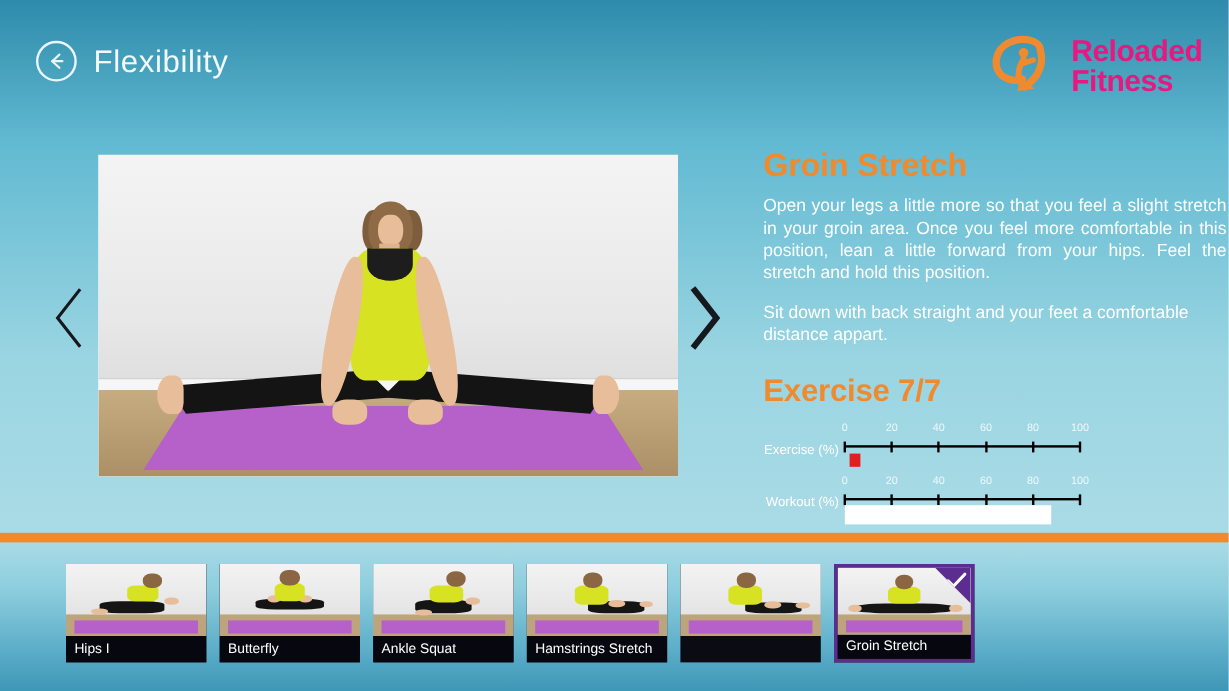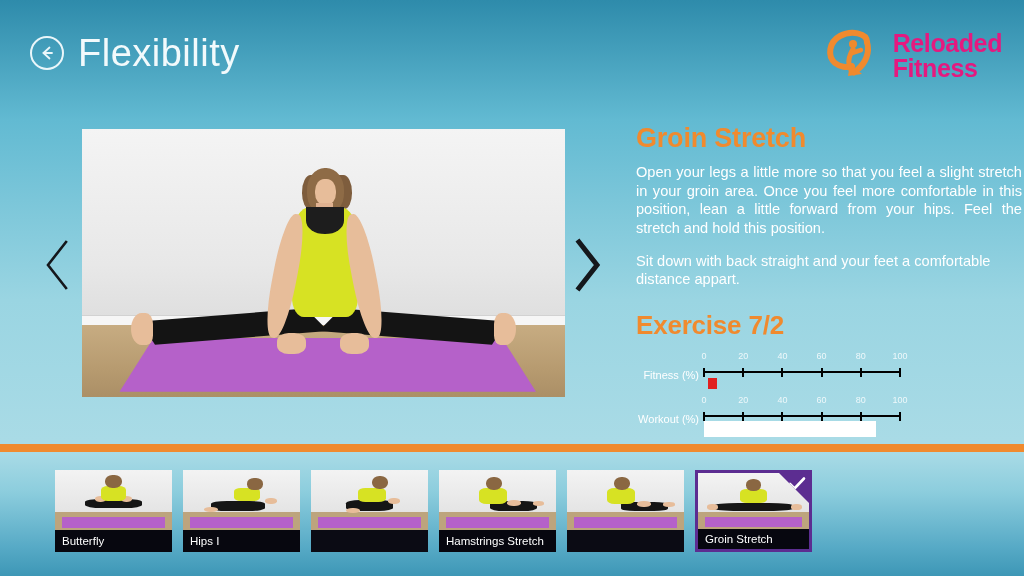--- a/index.html
+++ b/index.html
@@ -60,21 +60,21 @@
     border-radius: 50%;
     border: 2px solid #eaf6fa;
     display: flex;
     align-items: center;
     justify-content: center;
     flex: none;
   }
   .back-button svg { display: block; }
 
   .page-title {
-    font-size: 38px;
+    font-size: 26px;
     font-weight: 300;
     color: #f2fafc;
     letter-spacing: 0.5px;
     line-height: 1;
     white-space: nowrap;
   }
 
   
   .brand {
     position: absolute;
@@ -473,24 +473,24 @@
     </span>
   </div>
 
   <div class="detail">
     <div class="exercise-title">Groin Stretch</div>
 
     <div class="desc-p desc-justify">Open your legs a little more so that you feel a slight stretch in your groin area. Once you feel more comfortable in this position, lean a little forward from your hips. Feel the stretch and hold this position.</div>
 
     <div class="desc-p">Sit down with back straight and your feet a comfortable distance appart.</div>
 
-    <div class="progress-heading">Exercise 7/2</div>
+    <div class="progress-heading">Exercise 7/7</div>
 
     <div class="meter-row">
-      <div class="meter-label">Fitness (%)</div>
+      <div class="meter-label">Exercise (%)</div>
       <div class="meter-body">
         <div class="meter-ticklabels">
           <span style="left:0%">0</span>
           <span style="left:20%">20</span>
           <span style="left:40%">40</span>
           <span style="left:60%">60</span>
           <span style="left:80%">80</span>
           <span style="left:100%">100</span>
         </div>
         <div class="meter-axis">
@@ -535,52 +535,53 @@
 
   <div class="lower-band"></div>
   <div class="divider-orange"></div>
 
   <div class="thumbstrip" id="thumbstrip">
       <div class="thumb">
         <div class="thumb-pic">
           <div class="tp-wall"></div>
           <div class="tp-floor"></div>
           <div class="tp-mat"></div>
+          <div class="tp-body tp-legs" style="left: 24%; top: 52%; width: 46%; height: 16%; border-radius: 30%;"></div>
+          <div class="tp-body tp-skin" style="left: 70%; top: 46%; width: 10%; height: 10%; border-radius: 45%;"></div>
+          <div class="tp-body tp-skin" style="left: 18%; top: 62%; width: 12%; height: 8%; border-radius: 45%;"></div>
+          <div class="tp-body tp-top" style="left: 44%; top: 30%; width: 22%; height: 22%;"></div>
+          <div class="tp-body tp-head" style="left: 55%; top: 14%; width: 13%; height: 20%; border-radius: 45%;"></div>
+        </div>
+        <div class="thumb-caption">Hips I</div>
+      </div>
+      <div class="thumb">
+        <div class="thumb-pic">
+          <div class="tp-wall"></div>
+          <div class="tp-floor"></div>
+          <div class="tp-mat"></div>
           <div class="tp-body tp-legs" style="left: 26%; top: 48%; width: 48%; height: 16%; border-radius: 30%;"></div>
           <div class="tp-body tp-skin" style="left: 34%; top: 44%; width: 10%; height: 10%; border-radius: 45%;"></div>
           <div class="tp-body tp-skin" style="left: 56%; top: 44%; width: 10%; height: 10%; border-radius: 45%;"></div>
           <div class="tp-body tp-top" style="left: 39%; top: 26%; width: 22%; height: 26%;"></div>
           <div class="tp-body tp-head" style="left: 43%; top: 8%; width: 14%; height: 22%; border-radius: 45%;"></div>
         </div>
         <div class="thumb-caption">Butterfly</div>
-      </div>
-      <div class="thumb">
-        <div class="thumb-pic">
-          <div class="tp-wall"></div>
-          <div class="tp-floor"></div>
-          <div class="tp-mat"></div>
-          <div class="tp-body tp-legs" style="left: 24%; top: 52%; width: 46%; height: 16%; border-radius: 30%;"></div>
-          <div class="tp-body tp-skin" style="left: 70%; top: 46%; width: 10%; height: 10%; border-radius: 45%;"></div>
-          <div class="tp-body tp-skin" style="left: 18%; top: 62%; width: 12%; height: 8%; border-radius: 45%;"></div>
-          <div class="tp-body tp-top" style="left: 44%; top: 30%; width: 22%; height: 22%;"></div>
-          <div class="tp-body tp-head" style="left: 55%; top: 14%; width: 13%; height: 20%; border-radius: 45%;"></div>
-        </div>
-        <div class="thumb-caption">Hips I</div>
       </div>
       <div class="thumb">
         <div class="thumb-pic">
           <div class="tp-wall"></div>
           <div class="tp-floor"></div>
           <div class="tp-mat"></div>
           <div class="tp-body tp-legs" style="left: 30%; top: 50%; width: 40%; height: 18%; border-radius: 30%;"></div>
           <div class="tp-body tp-skin" style="left: 66%; top: 46%; width: 10%; height: 10%; border-radius: 45%;"></div>
           <div class="tp-body tp-skin" style="left: 30%; top: 64%; width: 12%; height: 8%; border-radius: 45%;"></div>
           <div class="tp-body tp-top" style="left: 40%; top: 30%; width: 24%; height: 24%;"></div>
           <div class="tp-body tp-head" style="left: 52%; top: 10%; width: 14%; height: 22%; border-radius: 45%;"></div>
         </div>
+        <div class="thumb-caption">Ankle Squat</div>
       </div>
       <div class="thumb">
         <div class="thumb-pic">
           <div class="tp-wall"></div>
           <div class="tp-floor"></div>
           <div class="tp-mat"></div>
           <div class="tp-body tp-legs" style="left: 44%; top: 52%; width: 40%; height: 16%; border-radius: 30%;"></div>
           <div class="tp-body tp-skin" style="left: 58%; top: 50%; width: 12%; height: 10%; border-radius: 45%;"></div>
           <div class="tp-body tp-skin" style="left: 80%; top: 52%; width: 10%; height: 8%; border-radius: 45%;"></div>
           <div class="tp-body tp-top" style="left: 34%; top: 30%; width: 24%; height: 26%;"></div>

